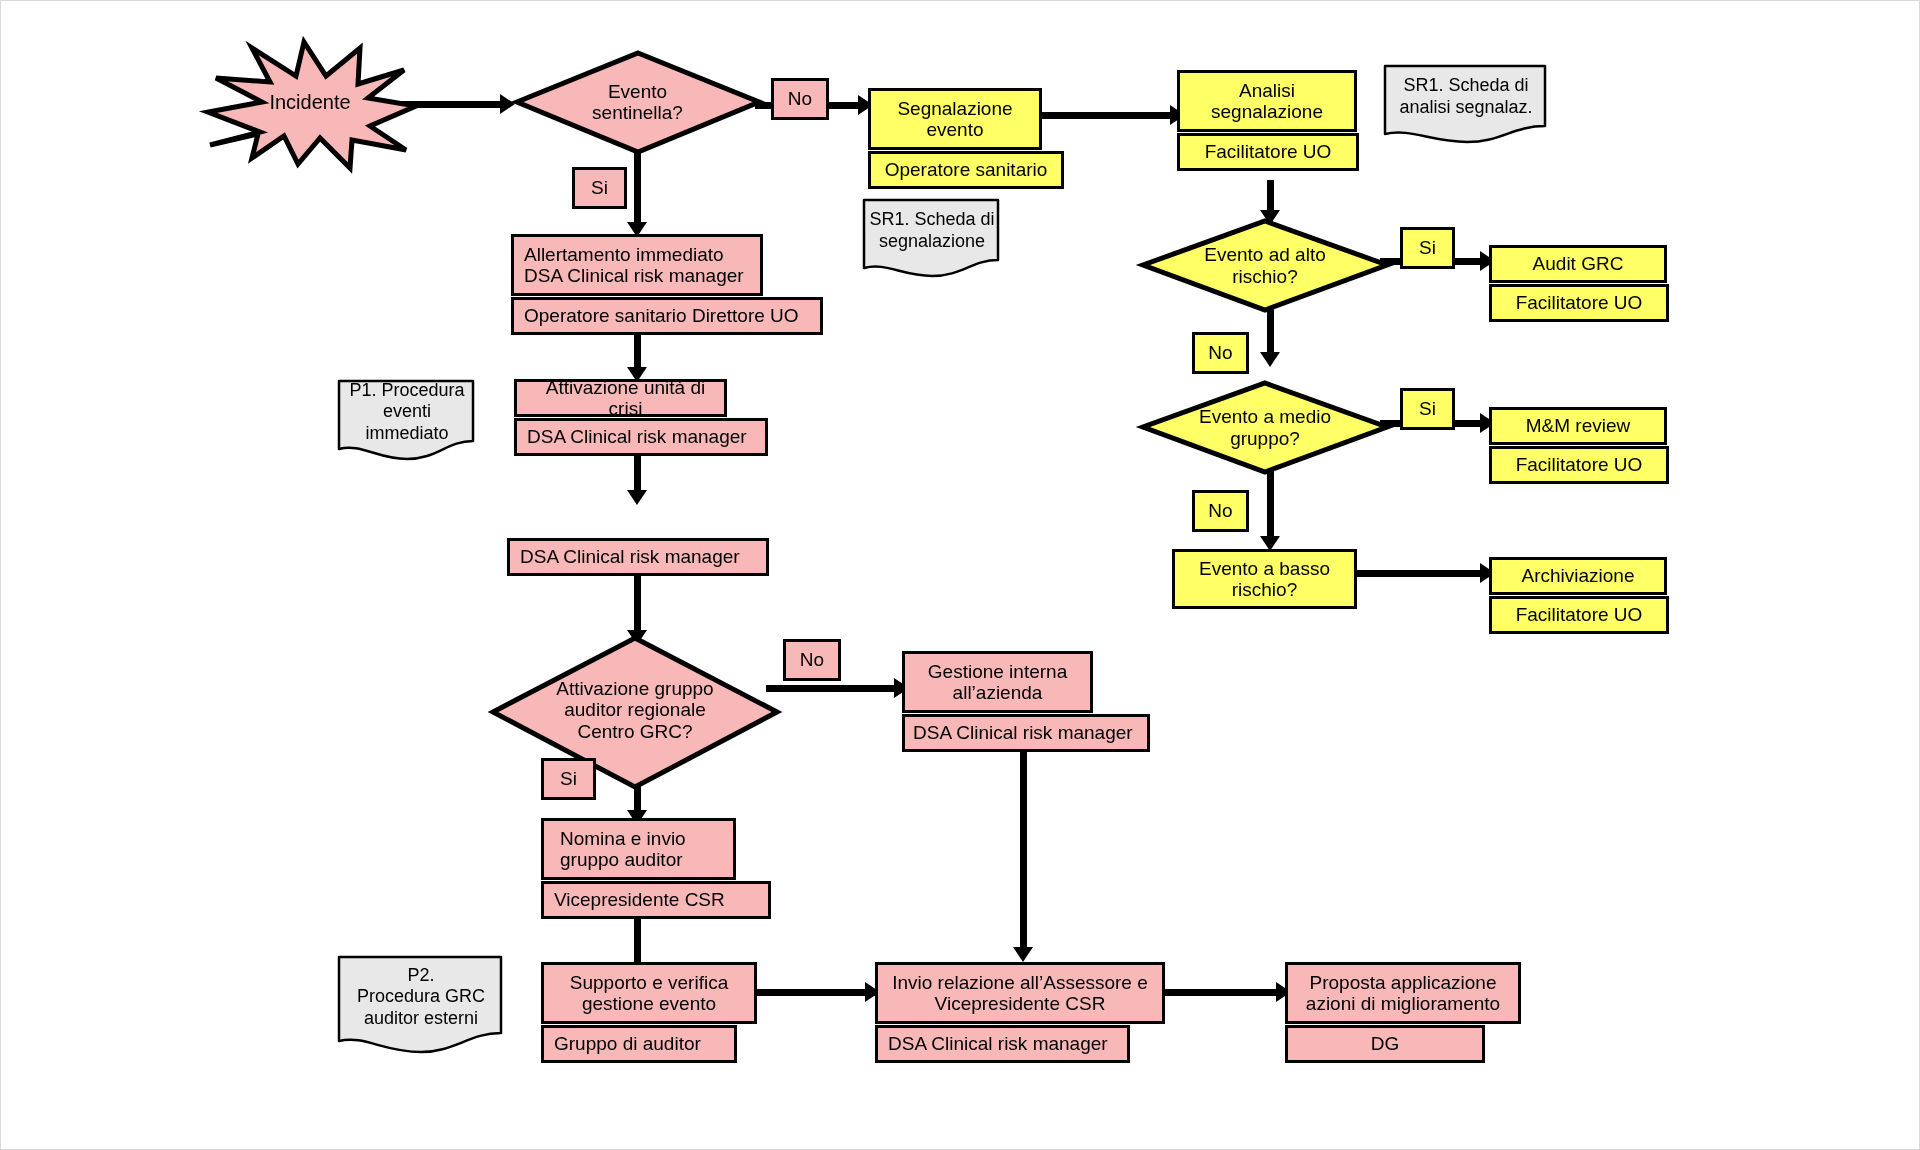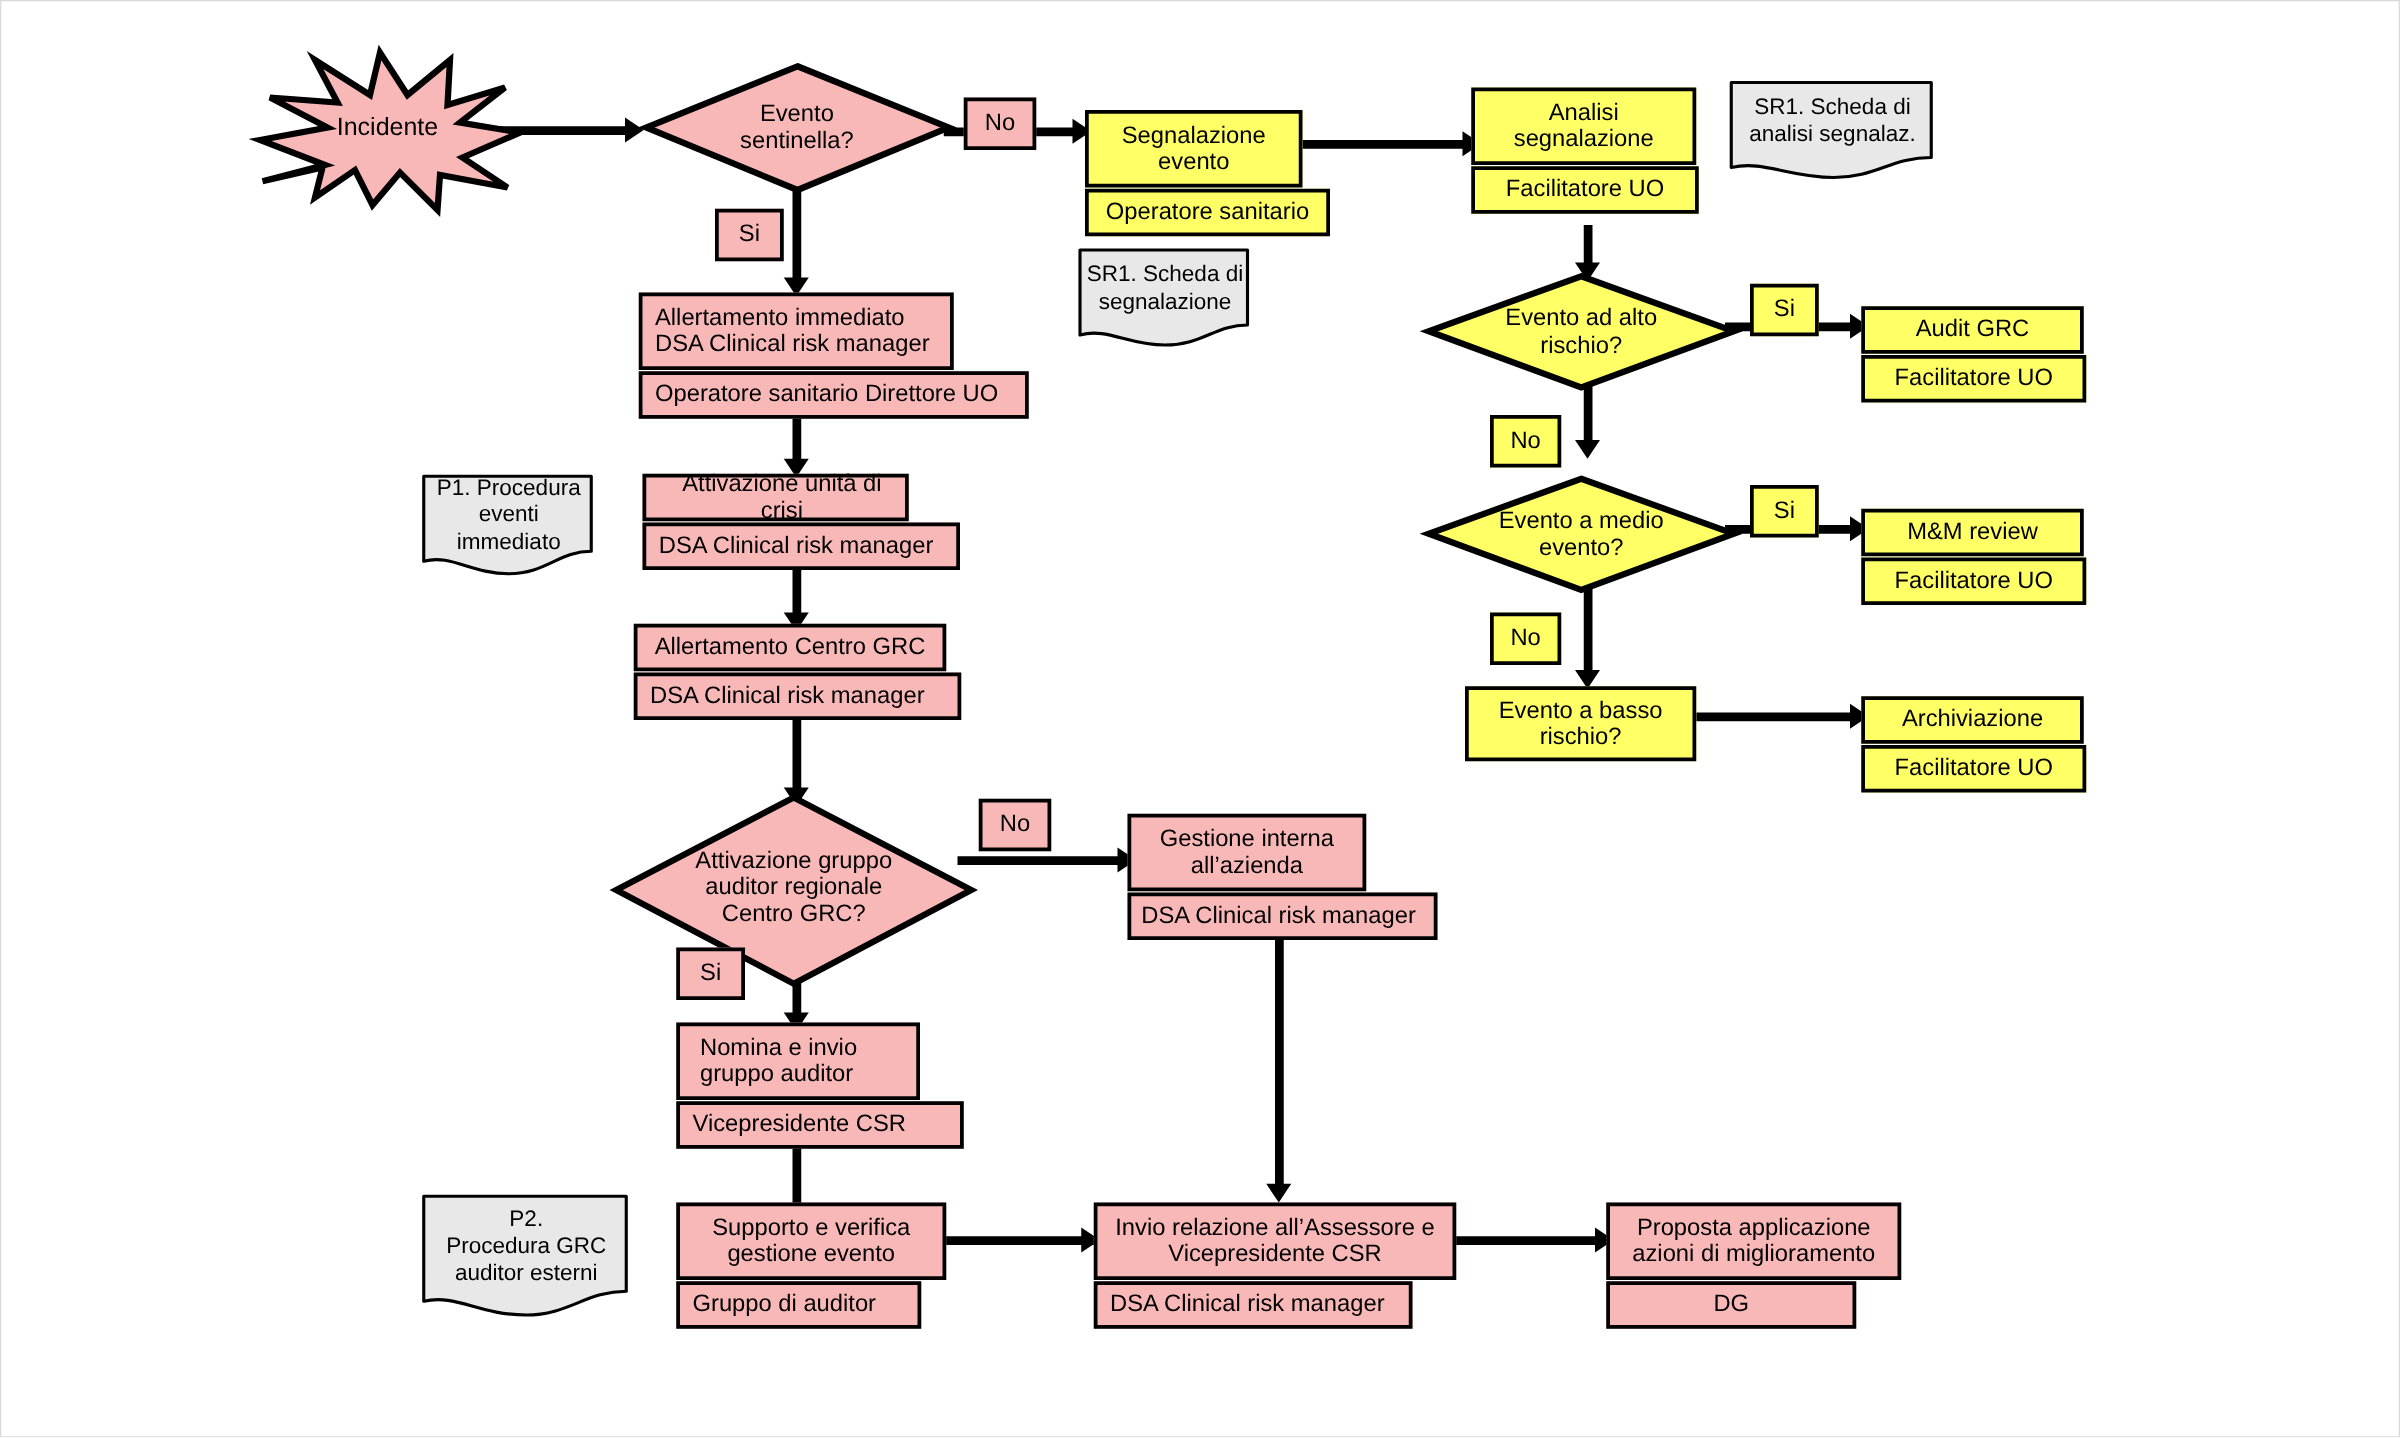--- a/index.html
+++ b/index.html
@@ -227,21 +227,21 @@
   <div class="node yellow label-box" style="left:1400px; top:227px; width:55px; height:42px;">Si</div>
   <div class="node yellow label-box" style="left:1192px; top:332px; width:57px; height:42px;">No</div>
 
   <div class="node yellow proc" style="left:1489px; top:245px; width:178px; height:38px;">Audit GRC</div>
   <div class="node yellow role" style="left:1489px; top:284px; width:180px; height:38px;">Facilitatore UO</div>
 
   <svg class="shape-svg" style="left:1140px; top:380px; width:250px; height:95px;" width="250" height="95" viewBox="0 0 250 95">
     <polygon points="125,3 247,47 125,92 3,47" fill="#ffff66" stroke="#000000" stroke-width="5"></polygon>
   </svg>
   <div class="diamond-text" style="left:1155px; top:390px; width:220px; height:75px;">Evento a medio
-evento?</div>
+gruppo?</div>
 
   <div class="node yellow label-box" style="left:1400px; top:388px; width:55px; height:42px;">Si</div>
   <div class="node yellow label-box" style="left:1192px; top:490px; width:57px; height:42px;">No</div>
 
   <div class="node yellow proc" style="left:1489px; top:407px; width:178px; height:38px;">M&amp;M review</div>
   <div class="node yellow role" style="left:1489px; top:446px; width:180px; height:38px;">Facilitatore UO</div>
 
   <div class="node yellow proc" style="left:1172px; top:549px; width:185px; height:60px;text-align:center;">Evento a basso
 rischio?</div>
 
@@ -254,21 +254,20 @@
 
   <svg class="shape-svg" style="left:337px; top:379px;" width="140" height="82" viewBox="0 0 140 82">
     <path d="M2,2 L136,2 L136,62 C110,62 100,80 70,80 C40,80 24,64 2,70 Z" fill="#e8e8e8" stroke="#000000" stroke-width="2.5" stroke-linejoin="round"></path>
   </svg>
   <div class="note-text" style="left:339px; top:383px; width:136px; height:58px;">P1. Procedura
 eventi immediato</div>
 
   <div class="node pink proc" style="left:514px; top:379px; width:213px; height:38px; justify-content:flex-start; padding-left:10px; text-align:center;">Attivazione unità di crisi</div>
   <div class="node pink role" style="left:514px; top:418px; width:254px; height:38px; justify-content:flex-start; padding-left:10px; text-align:left;">DSA Clinical risk manager</div>
 
-  <div class="node pink proc" style="left:507px; top:499px; width:250px; height:38px;">Allertamento Centro GRC</div>
   <div class="node pink role" style="left:507px; top:538px; width:262px; height:38px; justify-content:flex-start; padding-left:10px; text-align:left;">DSA Clinical risk manager</div>
 
   <svg class="shape-svg" style="left:490px; top:635px; width:290px; height:155px;" width="290" height="155" viewBox="0 0 290 155">
     <polygon points="145,3 287,77 145,152 3,77" fill="#f9b8b8" stroke="#000000" stroke-width="5"></polygon>
   </svg>
   <div class="diamond-text" style="left:520px; top:655px; width:230px; height:110px;">Attivazione gruppo
 auditor regionale
 Centro GRC?</div>
 
   <div class="node pink label-box" style="left:783px; top:639px; width:58px; height:42px;">No</div>

